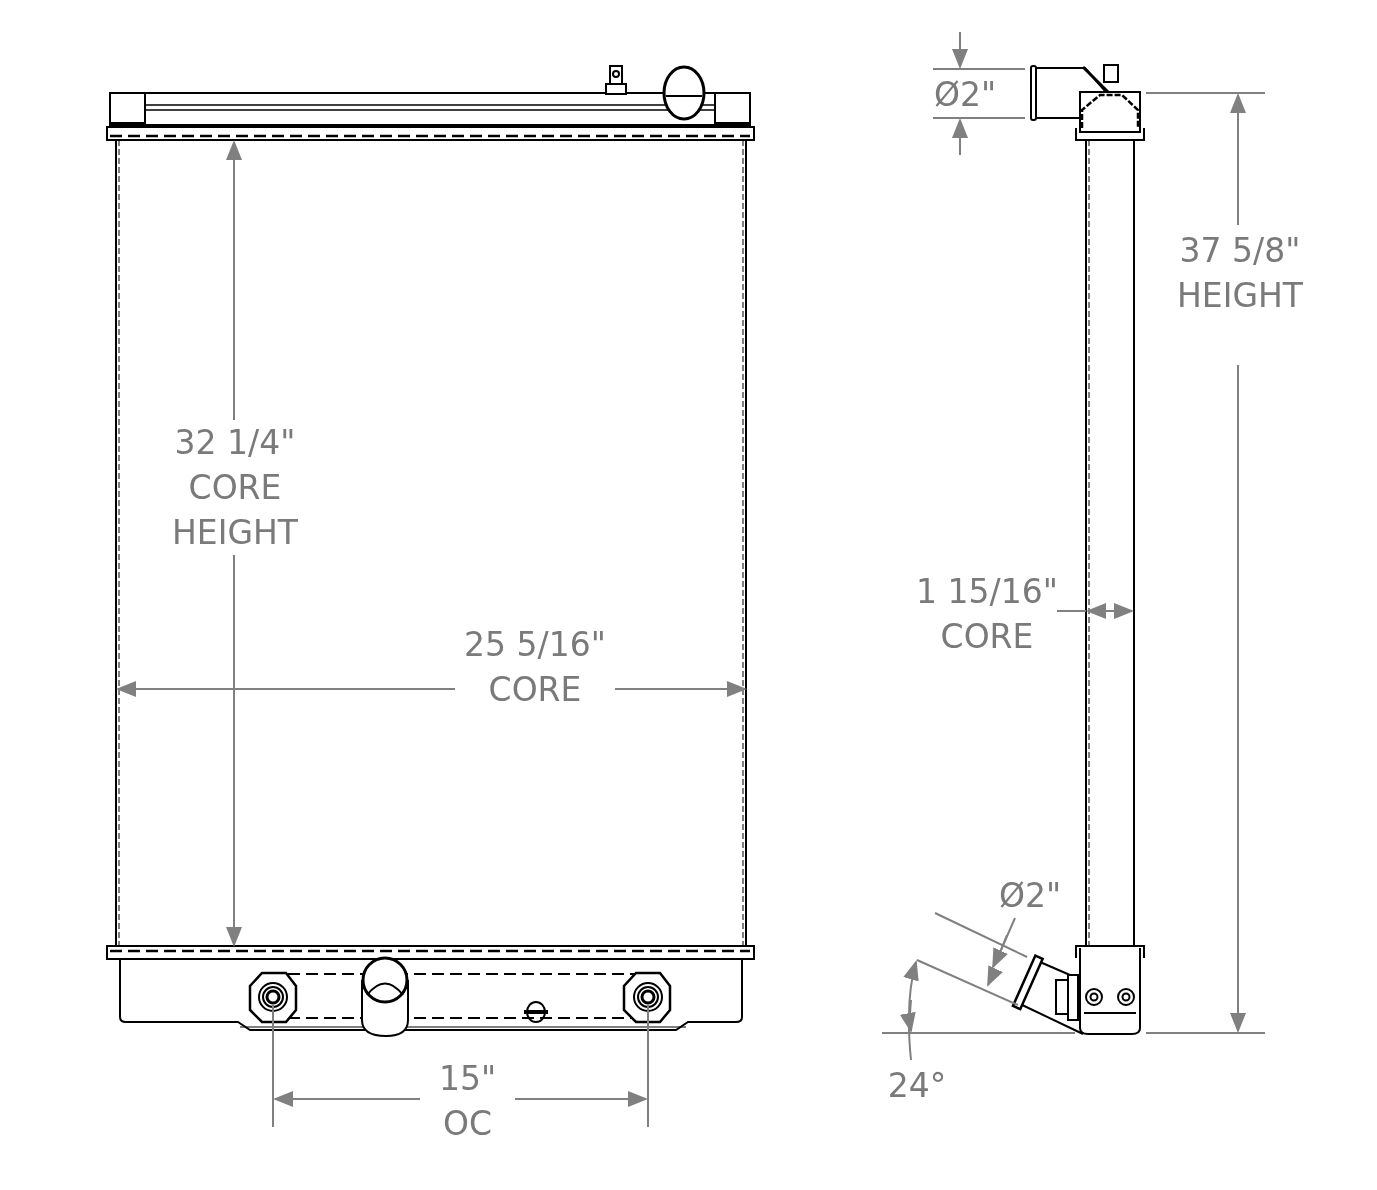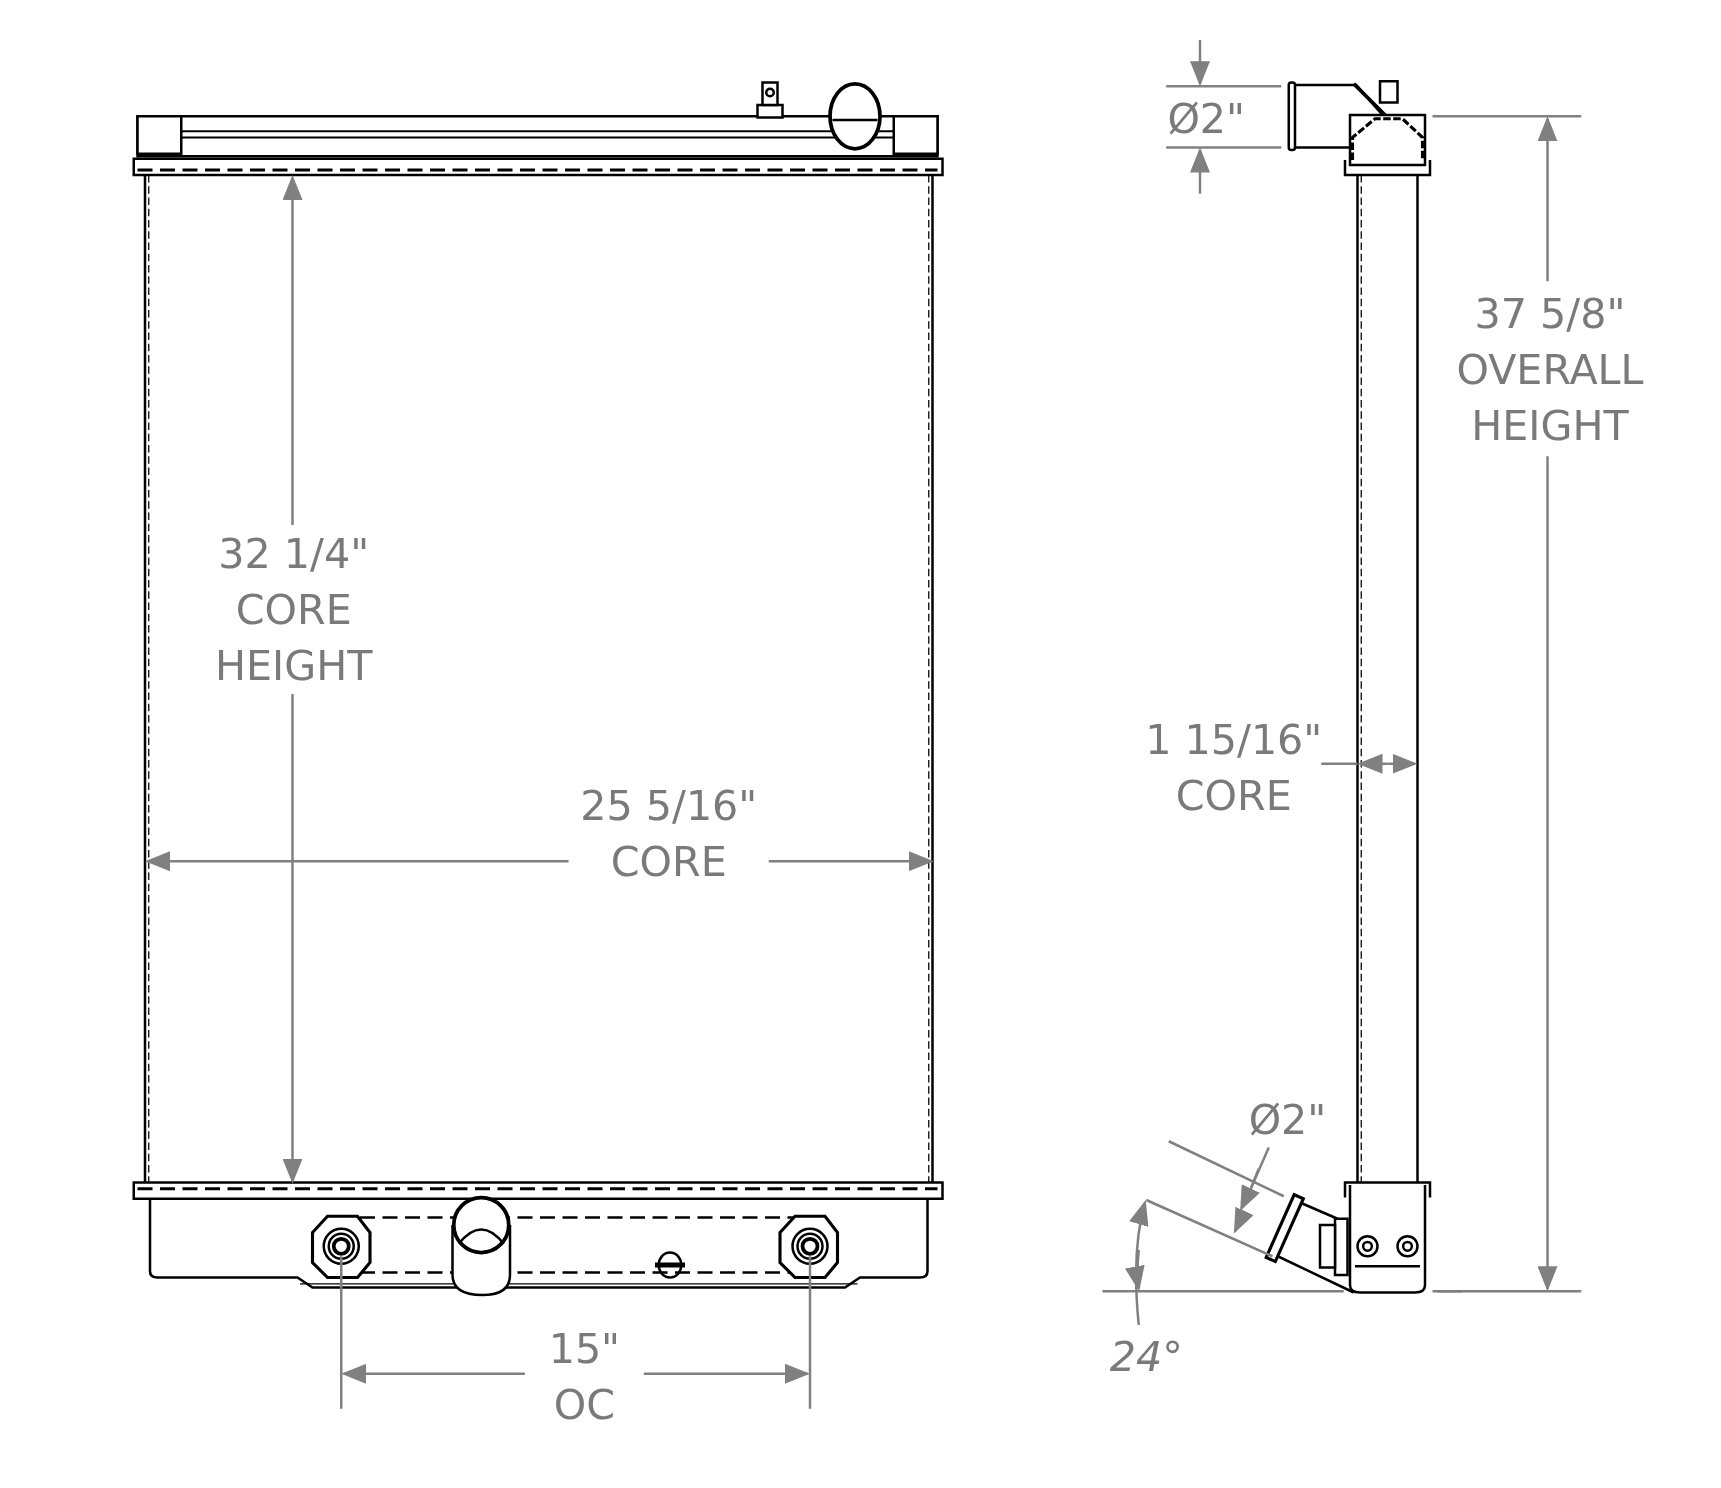--- a/index.html
+++ b/index.html
@@ -145,28 +145,27 @@
   <div>15"</div>
   <div>OC</div>
 </div>
 
 <div class="lbl" style="left:925px;top:72px;width:80px;background:none;">
   <span>Ø</span><span>2"</span>
 </div>
 
 <div class="lbl" style="left:1150px;top:228px;width:180px;">
   <div>37 5/8"</div>
-  <div>OVERALL</div>
   <div>HEIGHT</div>
 </div>
 
 <div class="lbl" style="left:912px;top:569px;width:150px;background:none;">
   <div>1 15/16"</div>
   <div>CORE</div>
 </div>
 
 <div class="lbl" style="left:990px;top:873px;width:80px;background:none;">
   <span>Ø</span><span>2"</span>
 </div>
 
-<div class="lbl" style="left:882px;top:1063px;width:70px;background:none;font-style:italic;">
+<div class="lbl" style="left:882px;top:1063px;width:70px;background:none;">
   <span>24°</span>
 </div>
 
 </body></html>

